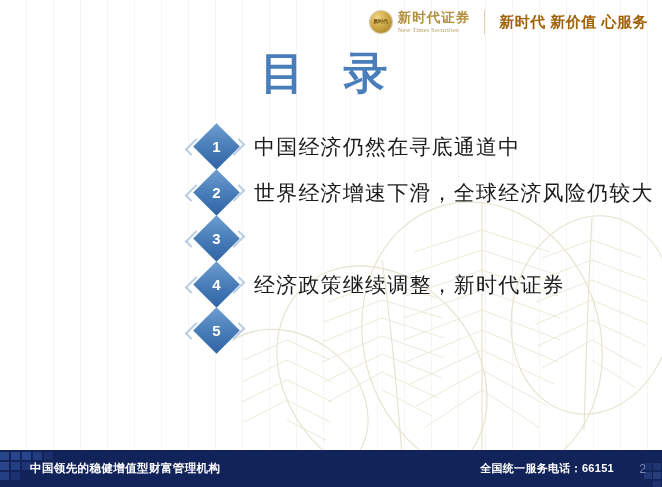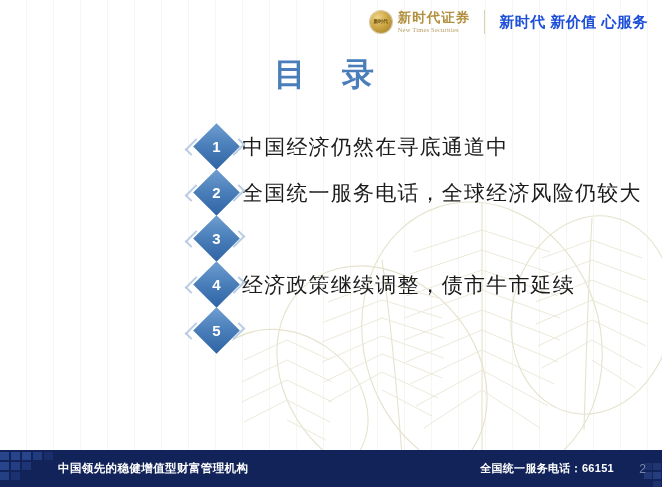--- a/index.html
+++ b/index.html
@@ -59,32 +59,32 @@
     font-family:"Liberation Serif", serif; font-weight:bold; line-height:14px;
   }
   .brand-en{
     font-size:6.5px; color:#b7a06a; letter-spacing:.2px; line-height:9px;
     font-family:"Liberation Serif", serif;
   }
   .brand-divider{
     width:1px; height:24px; background:#ddd2b4; margin:0 8px;
   }
   .brand-slogan{
-    font-size:15px; color:#1d4ed8; font-weight:bold; letter-spacing:.5px;
+    font-size:15px; color:#a16207; font-weight:bold; letter-spacing:.5px;
     font-family:"Liberation Sans", sans-serif; white-space:nowrap;
   }
 
   
   .title-block{
     position:absolute; top:52px; left:0; right:0;
     text-align:center;
   }
   .title-cn{
     font-family:"Liberation Serif", serif;
-    font-size:32px; font-weight:bold; color:#4a7ebb;
+    font-size:44px; font-weight:bold; color:#4a7ebb;
     letter-spacing:14px; line-height:44px;
     text-shadow:0 1px 0 rgba(255,255,255,.6);
   }
   .title-en{
     margin-top:-6px;
     font-size:17px; color:#b9b9b9; letter-spacing:4.5px;
     font-family:"Liberation Sans", sans-serif;
   }
 
   
@@ -116,42 +116,42 @@
     border-top:2px solid #b9cde4;
     border-right:2px solid #b9cde4;
   }
   .chev.left{ left:1px; transform:rotate(-135deg); }
   .chev.right{ right:-1px; transform:rotate(45deg); }
 
   .toc-label{
     font-family:"Liberation Serif", serif;
     font-size:21px; color:#1b1b1b;
     letter-spacing:1.2px; white-space:nowrap;
-    margin-left:2px;
+    margin-left:14px;
   }
 
   
   .footer{
     position:absolute; left:0; right:0; bottom:0; height:37px;
     background:#122359;
     overflow:hidden;
   }
   .footer-squares{
     position:absolute; left:0; top:0; width:92px; height:37px;
     opacity:.85;
   }
   .footer-squares-r{
     position:absolute; right:0; bottom:0; width:40px; height:26px;
     opacity:.6;
   }
   .footer-left{
     position:absolute; left:30px; top:0; height:37px;
     display:flex; align-items:center;
     color:#ffffff; font-size:11.5px; font-weight:bold;
-    letter-spacing:.4px; z-index:3;margin-left:28px;
+    letter-spacing:.4px; z-index:3;
   }
   .footer-right{
     position:absolute; right:48px; top:0; height:37px;
     display:flex; align-items:center;
     color:#ffffff; font-size:11px; font-weight:bold;
     letter-spacing:.3px; z-index:3;
   }
   .page-num{
     position:absolute; right:16px; top:0; height:37px;
     display:flex; align-items:center;
@@ -218,40 +218,40 @@
       <div class="toc-label">中国经济仍然在寻底通道中</div>
     </div>
 
     <div class="toc-row">
       <div class="marker">
         <div class="chev left"></div>
         <div class="diamond"></div>
         <div class="diamond-num">2</div>
         <div class="chev right"></div>
       </div>
-      <div class="toc-label">全国统一服务电话，全球经济风险仍较大</div>
+      <div class="toc-label">世界经济增速下滑，全球经济风险仍较大</div>
     </div>
 
     <div class="toc-row">
       <div class="marker">
         <div class="chev left"></div>
         <div class="diamond"></div>
         <div class="diamond-num">3</div>
         <div class="chev right"></div>
       </div>
     </div>
 
     <div class="toc-row">
       <div class="marker">
         <div class="chev left"></div>
         <div class="diamond"></div>
         <div class="diamond-num">4</div>
         <div class="chev right"></div>
       </div>
-      <div class="toc-label">经济政策继续调整，债市牛市延续</div>
+      <div class="toc-label">经济政策继续调整，新时代证券</div>
     </div>
 
     <div class="toc-row">
       <div class="marker">
         <div class="chev left"></div>
         <div class="diamond"></div>
         <div class="diamond-num">5</div>
         <div class="chev right"></div>
       </div>
     </div>

